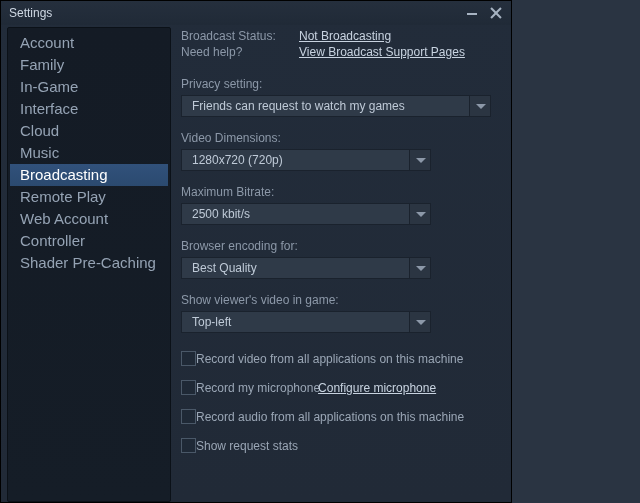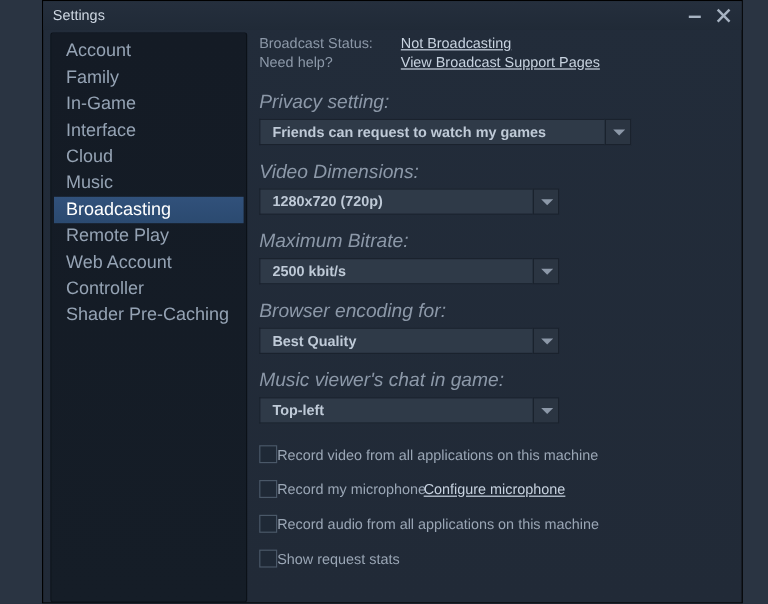--- a/index.html
+++ b/index.html
@@ -4,25 +4,24 @@
 <style>
   * { box-sizing: border-box; margin: 0; padding: 0; }
   html, body { width: 640px; height: 503px; overflow: hidden; }
   body {
     font-family: "Segoe UI", Arial, sans-serif;
     background: #2a3442;
     color: #a7b3c2;
     font-size: 12px;
   }
   .window {
-    width: 584px; height: 503px;
+    width: 512px; height: 503px;
     background: linear-gradient(to bottom, #222c3a 0%, #212a37 100%);
     display: flex; flex-direction: column;
     border: 1px solid #000;
-    margin-left: 35px;
   }
   .titlebar {
     height: 24px;
     display: flex; align-items: center;
     padding: 0 8px;
     color: #cfd8e3;
     font-size: 12px;
     background: linear-gradient(to bottom, #252f3d, #202a37);
   }
   .titlebar .spacer { flex: 1; }
@@ -67,35 +66,34 @@
   .panel {
     flex: 1;
     display: flex; flex-direction: column;
     padding: 2px 10px 0 4px;
     overflow: hidden;
   }
   .info-row { display: flex; gap: 14px; margin-bottom: 2px; font-size: 12px;}
   .info-label { color: #8c98a8; width: 104px; }
   .info-link { color: #c8d3e0; text-decoration: underline; cursor: pointer; }
 
-  .section-label { color: #8c98a8; margin-top: 14px; margin-bottom: 4px; font-size: 16px; font-style: italic;}
+  .section-label { color: #8c98a8; margin-top: 14px; margin-bottom: 4px; font-size: 12px;}
   .section-label.first { margin-top: 16px; }
 
   .select {
     display: flex; height: 22px; width: 310px;
   }
   .select-val {
     flex: 1;
     background: #2f3a48;
     border: 1px solid #1a222d;
     border-right: none;
     color: #bfcad7;
     padding: 3px 10px;
     font-size: 12px;
-    font-weight: bold;
   }
   .select-btn {
     width: 22px;
     background: #2b3542;
     border: 1px solid #1a222d;
     position: relative;
     cursor: pointer;
   }
   .select-btn::after {
     content: "";
@@ -193,21 +191,21 @@
         <div class="select-val">2500 kbit/s</div>
         <div class="select-btn"></div>
       </div>
 
       <div class="section-label">Browser encoding for:</div>
       <div class="select short">
         <div class="select-val">Best Quality</div>
         <div class="select-btn"></div>
       </div>
 
-      <div class="section-label">Music viewer's chat in game:</div>
+      <div class="section-label">Show viewer's video in game:</div>
       <div class="select short">
         <div class="select-val">Top-left</div>
         <div class="select-btn"></div>
       </div>
 
       <div class="check-row" style="margin-top:18px">
         <span class="checkbox"></span>
         <span>Record video from all applications on this machine</span>
       </div>
       <div class="check-row">

